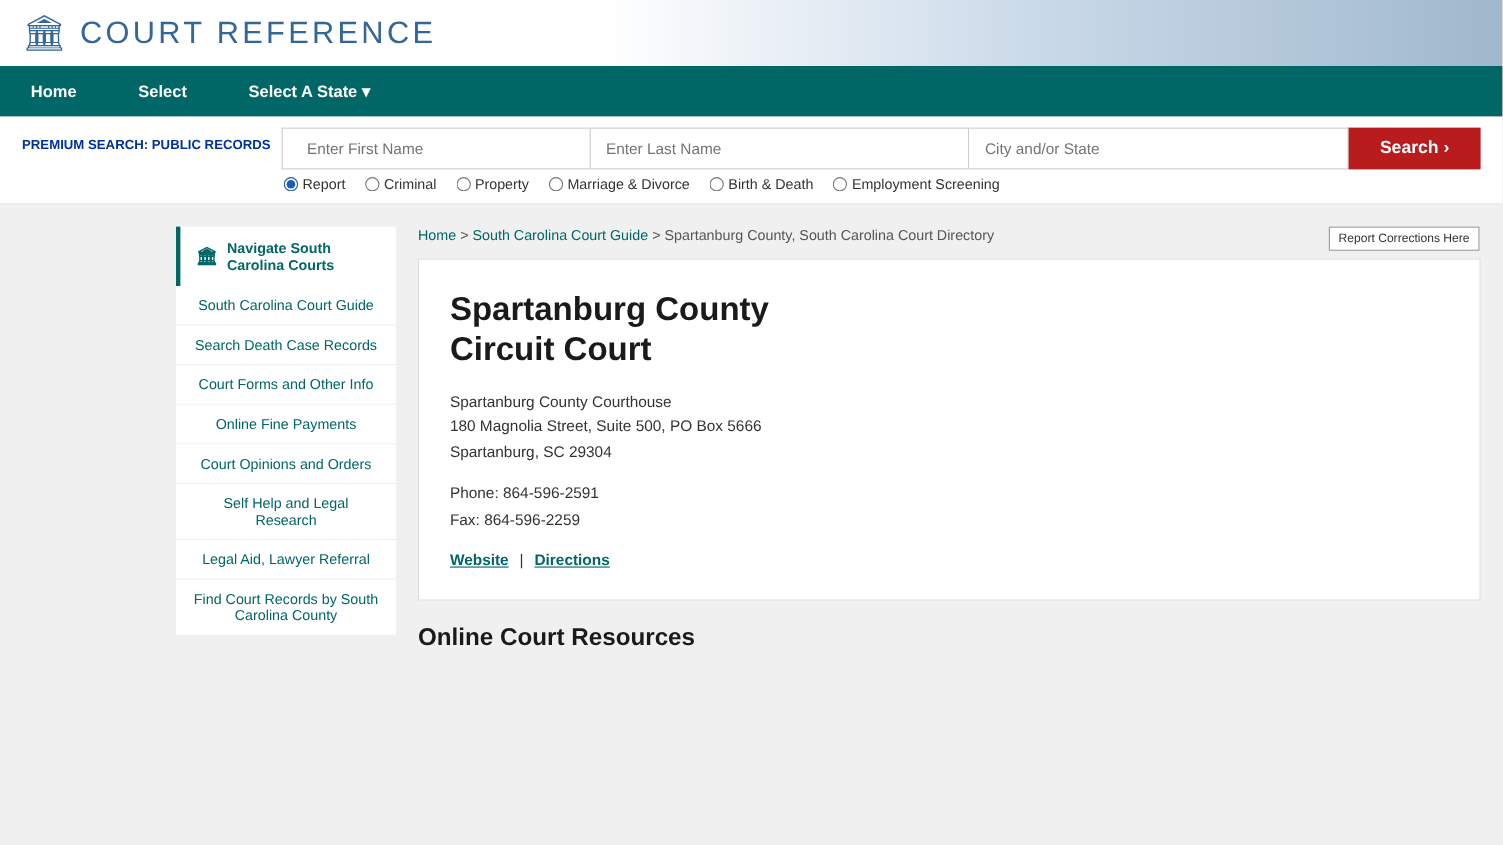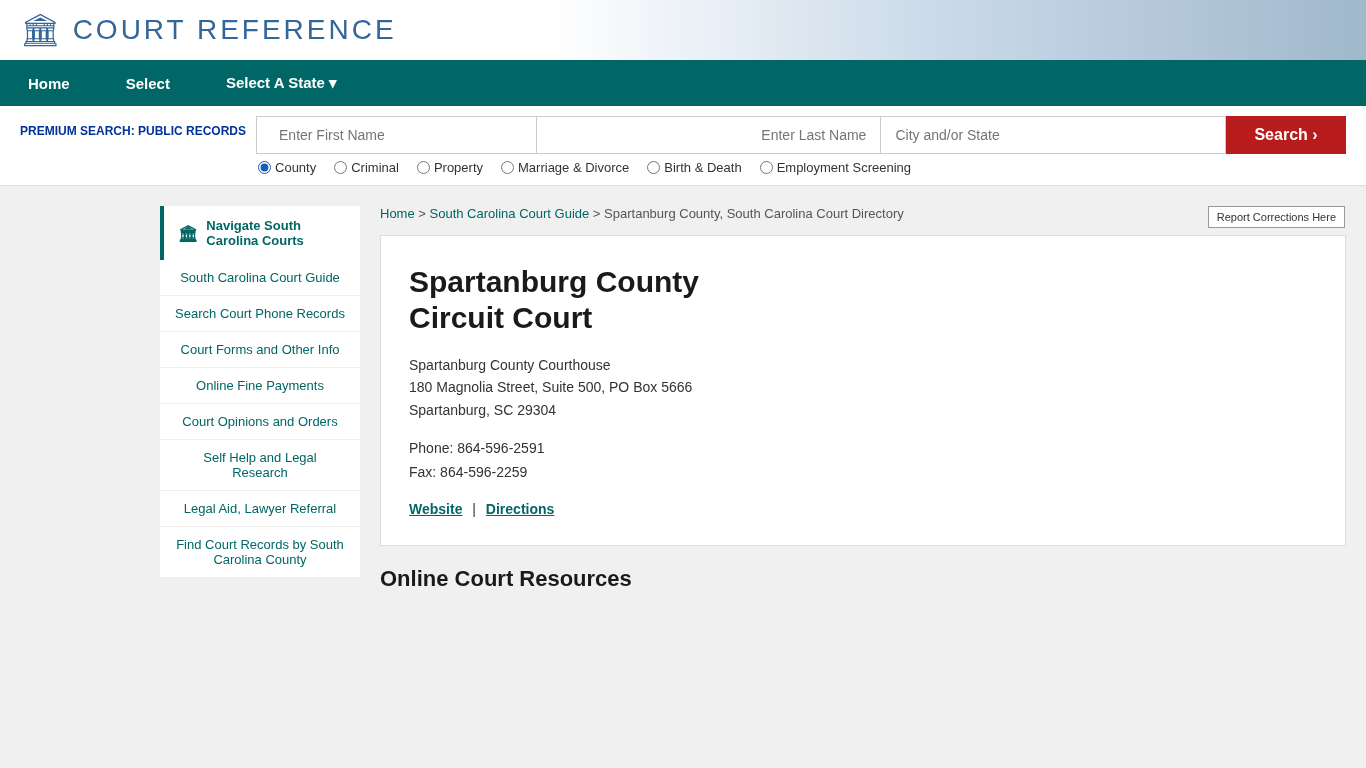--- a/index.html
+++ b/index.html
@@ -68,21 +68,21 @@
       gap: 0;
     }
     .search-input {
       border: 1px solid #ccc;
       padding: 10px 14px;
       font-size: 14px;
       color: #999;
       outline: none;
     }
     .search-input:first-child { border-right: none; flex: 1; padding-left: 22px; }
-    .search-input:nth-child(2) { flex: 1.3; text-align: right; }
+    .search-input:nth-child(2) { flex: 1.3; }
     .search-input:nth-child(3) { flex: 1.3; border-left: none; }
     #search-btn {
       background: #b91c1c;
       color: #fff;
       border: none;
       padding: 10px 20px;
       font-size: 16px;
       font-weight: bold;
       cursor: pointer;
       display: flex;
@@ -255,21 +255,21 @@
   <div id="search-inputs-area">
     <div id="search-fields-row">
       <input class="search-input" type="text" placeholder="Enter First Name" style="">
       <input class="search-input" type="text" placeholder="Enter Last Name" style="">
       <input class="search-input" type="text" placeholder="City and/or State" style="">
       <button id="search-btn">Search  ›</button>
     </div>
     <div id="radio-row">
       <label class="radio-option">
         <input type="radio" name="search_type" checked="" style=""> 
-          <span>County</span>
+          <span>Report</span>
       </label>
       <label class="radio-option">
         <input type="radio" name="search_type" style=""> 
           <span>Criminal</span>
       </label>
       <label class="radio-option">
         <input type="radio" name="search_type" style=""> 
           <span>Property</span>
       </label>
       <label class="radio-option">
@@ -289,21 +289,21 @@
 </div>
 
 <div id="page-wrapper">
 
   <div id="sidebar">
     <div class="sidebar-header">
       <span class="sidebar-header-icon">🏛</span>
       <span>Navigate South Carolina Courts</span>
     </div>
     <div class="sidebar-item">South Carolina Court Guide</div>
-    <div class="sidebar-item">Search Court Phone Records</div>
+    <div class="sidebar-item">Search Death Case Records</div>
     <div class="sidebar-item">Court Forms and Other Info</div>
     <div class="sidebar-item">Online Fine Payments</div>
     <div class="sidebar-item">Court Opinions and Orders</div>
     <div class="sidebar-item">Self Help and Legal Research</div>
     <div class="sidebar-item">Legal Aid, Lawyer Referral</div>
     <div class="sidebar-item">Find Court Records by South Carolina County</div>
   </div>
 
   <div id="main-content">
 

